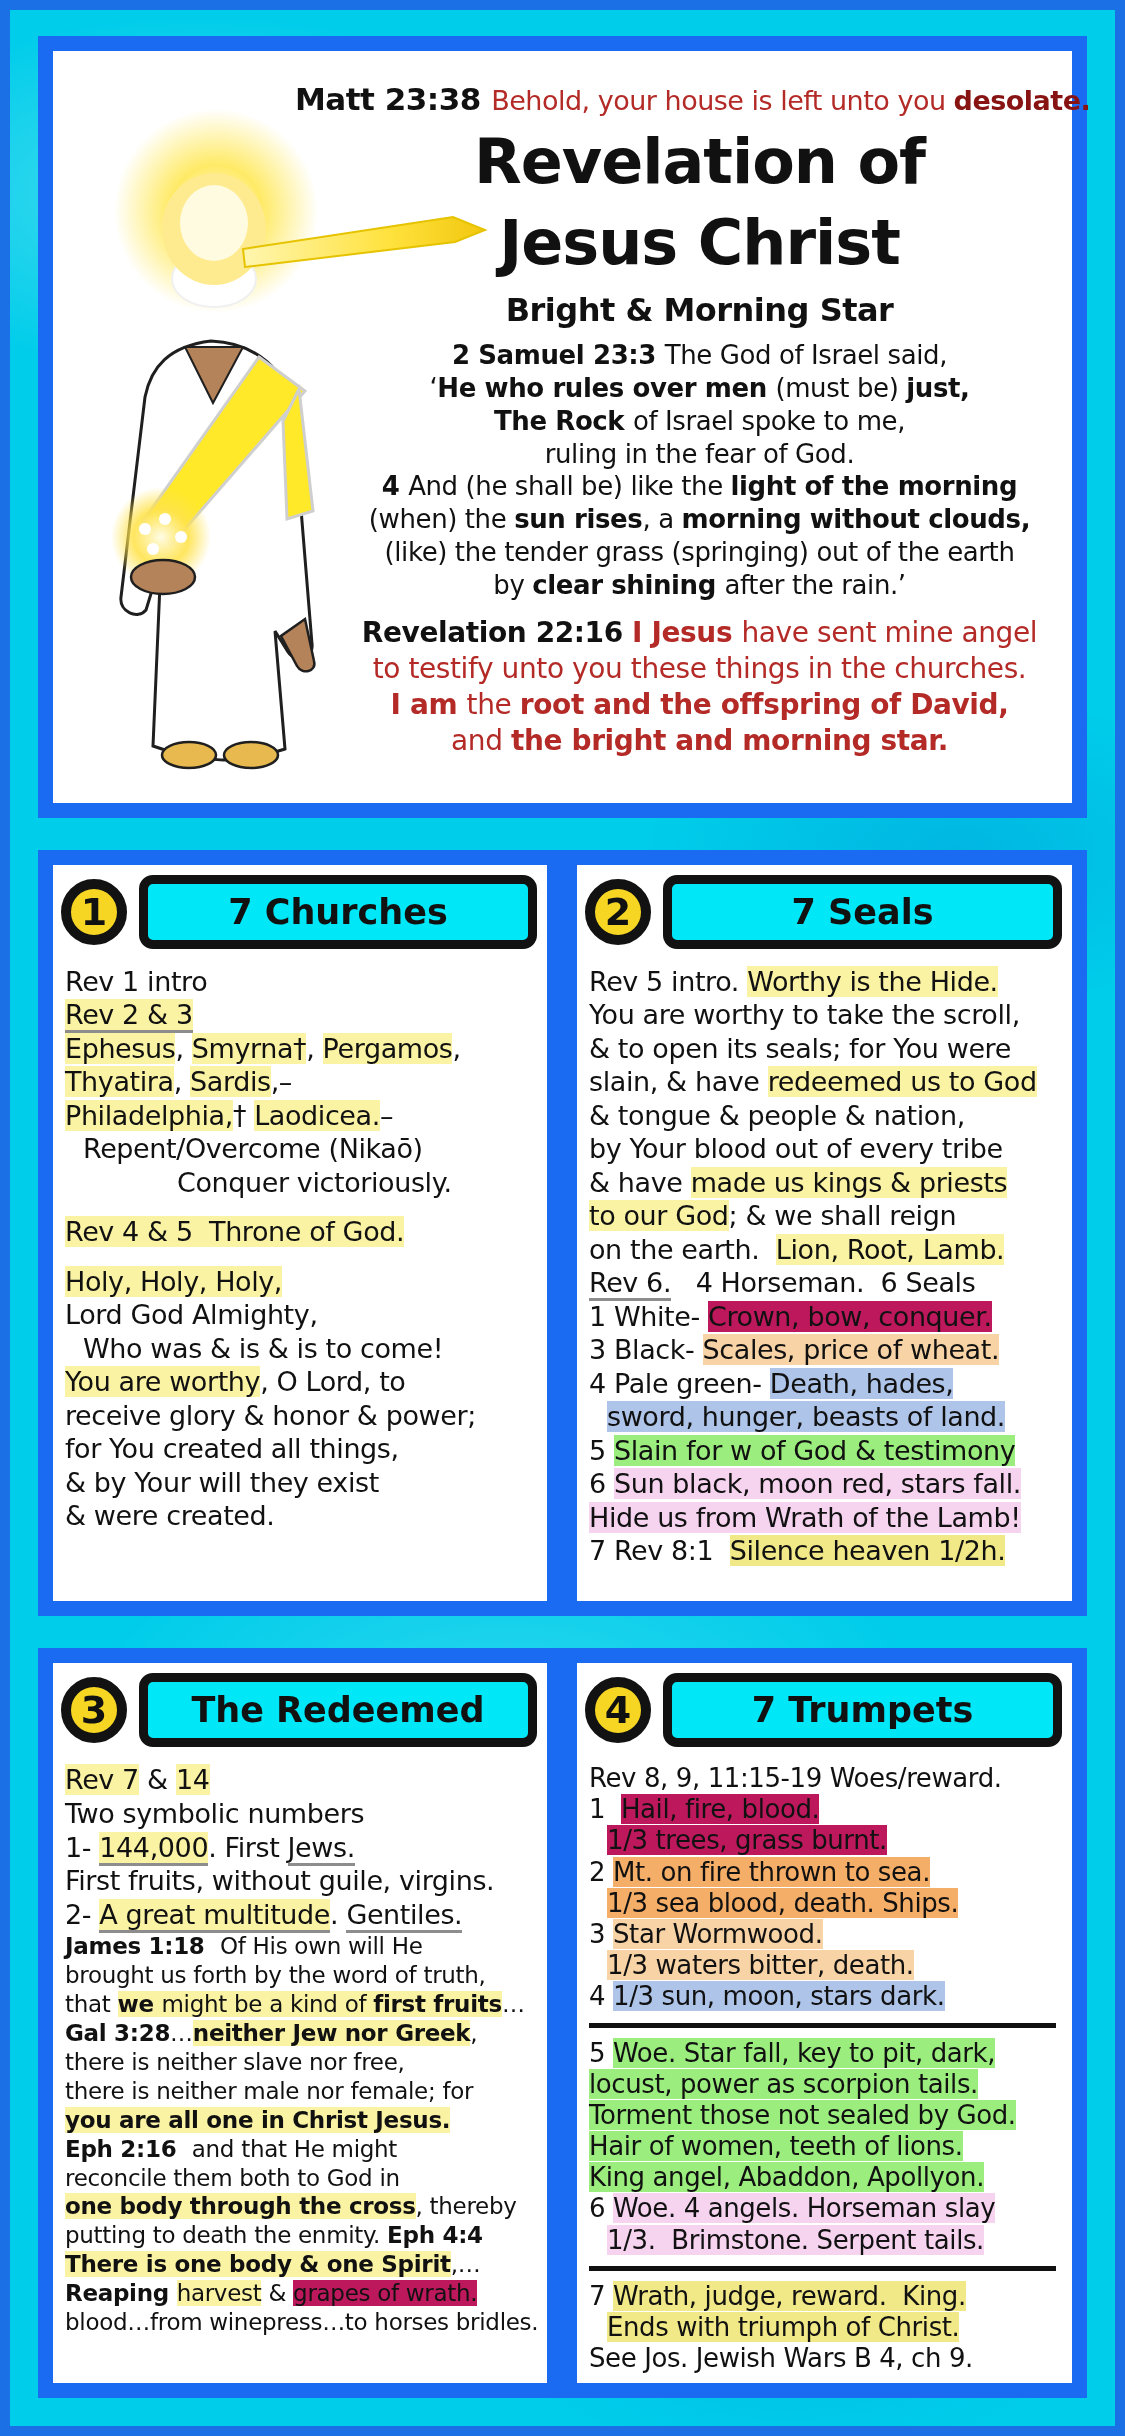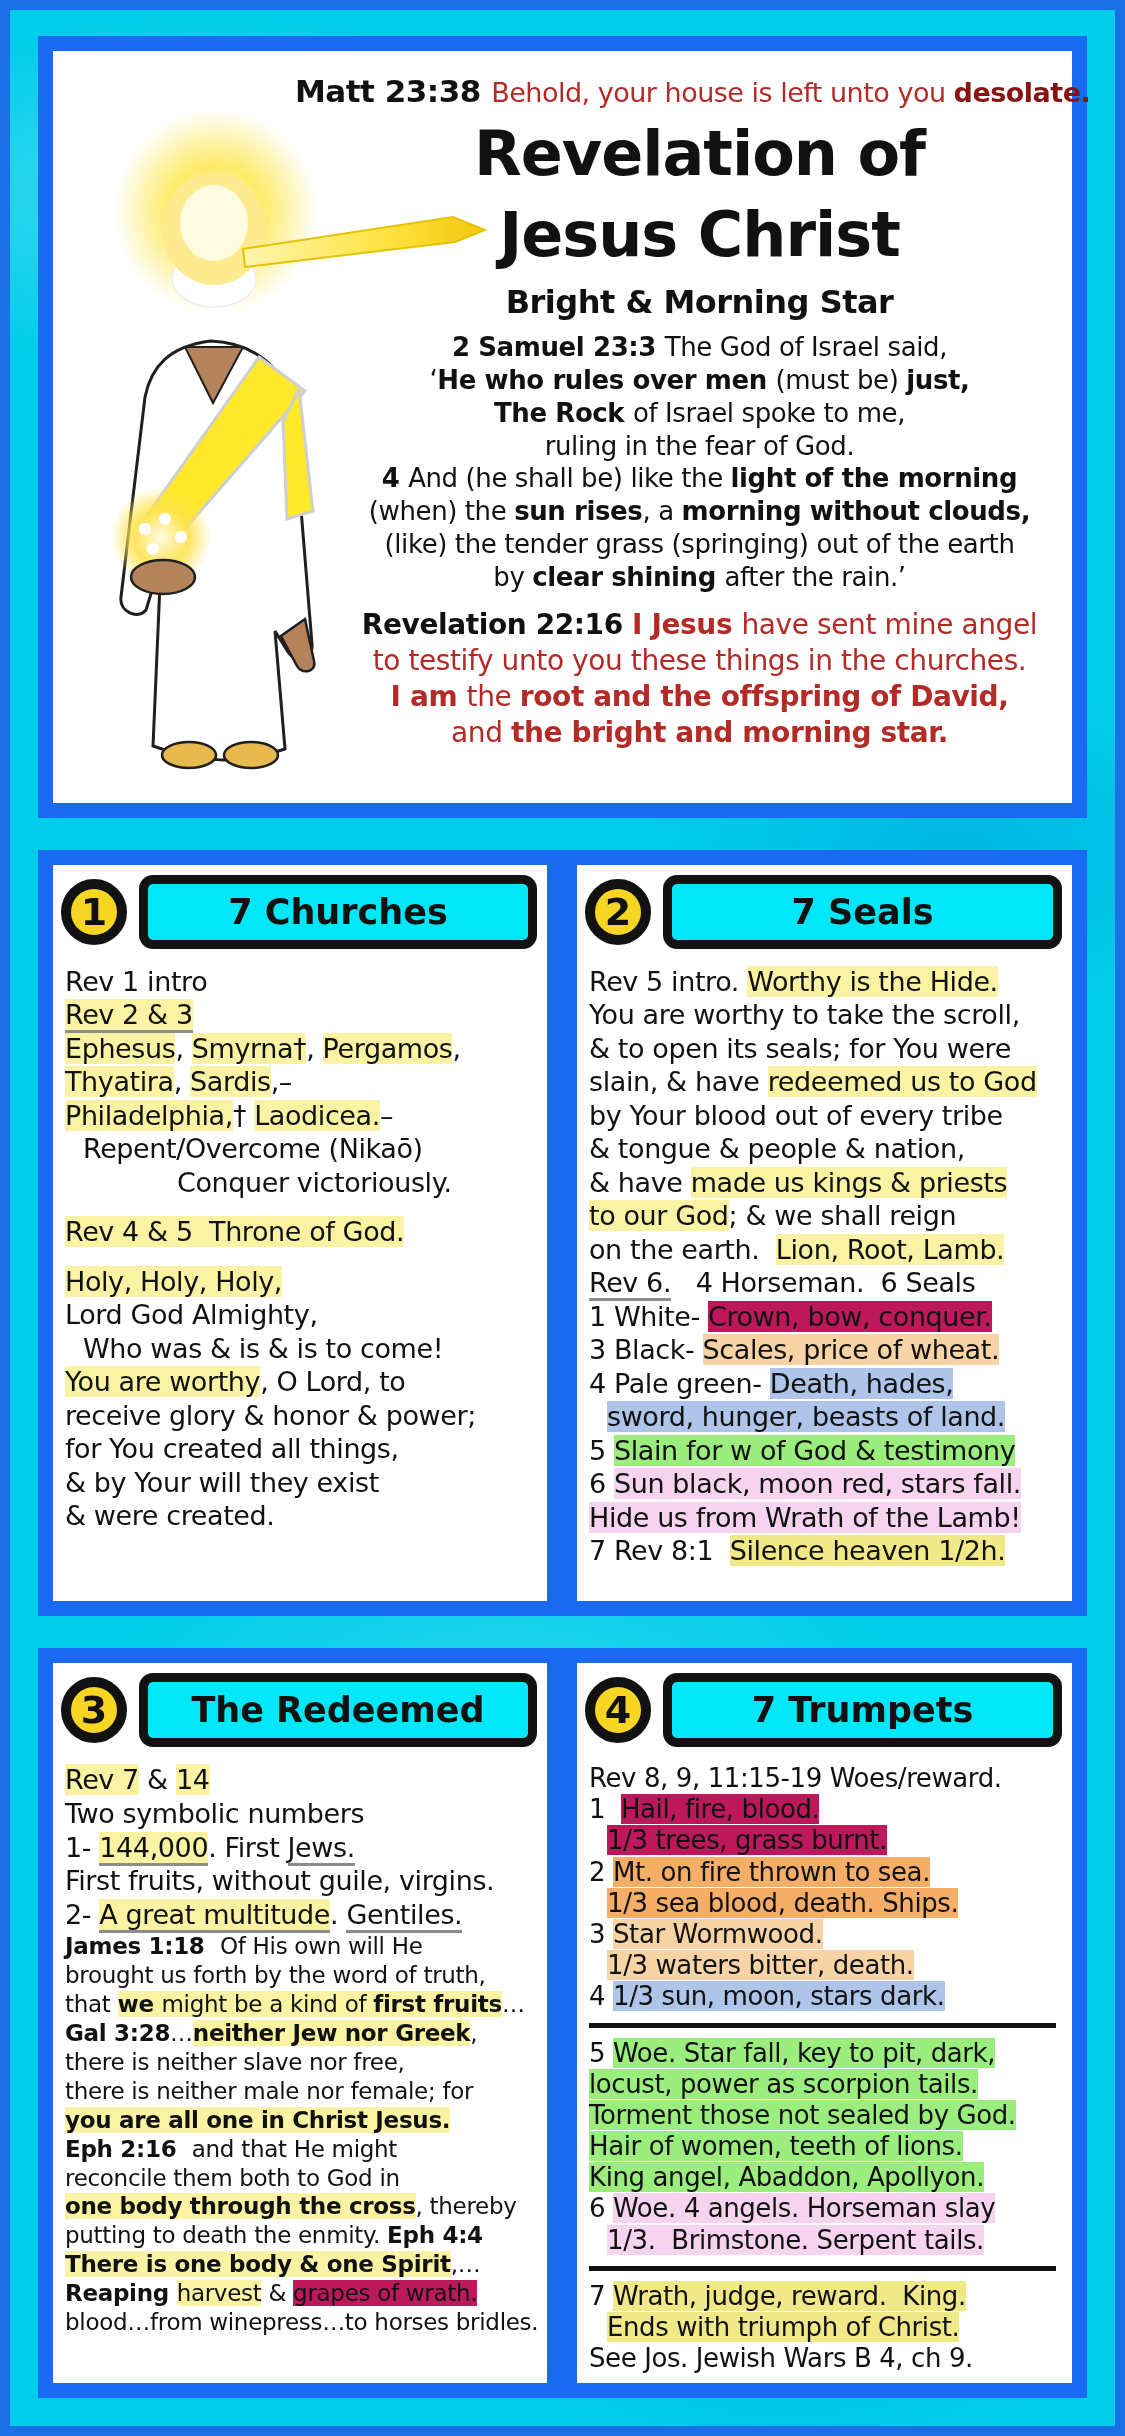--- a/index.html
+++ b/index.html
@@ -51,21 +51,21 @@
   .hp{background:#be185d;}
   .ho{background:#f5ae67;}
   .hpe{background:#f8d3a6;}
   .hb{background:#aec4e8;}
   .hg{background:#9bee7e;}
   .hl{background:#f6d4f0;}
 
   
   .top-text{position:absolute;left:216px;top:22px;right:12px;text-align:center;}
   .tline.kicker{font-size:33px;font-weight:bold;text-align:left;padding-left:26px;letter-spacing:-.5px;}
-  .tline.matt{font-size:27px;text-align:center;padding-left:26px;letter-spacing:-.5px;margin-top:0;}
+  .tline.matt{font-size:27px;text-align:center;padding-left:26px;letter-spacing:-.5px;margin-top:8px;}
   .tline.matt .b{font-size:31px;}
   .main-title{font-size:62px;font-weight:bold;line-height:1.18;margin:8px 0 0 70px;letter-spacing:-1px;}
   .sub-title{font-size:32px;font-weight:bold;margin:12px 0 10px 70px;letter-spacing:-.5px;}
   .samuel{font-size:26px;line-height:1.26;letter-spacing:-.4px;margin-left:70px;}
   .rev2216{font-size:28px;line-height:1.28;letter-spacing:-.4px;margin:14px 0 0 70px;}
   .figure{position:absolute;left:8px;top:40px;width:430px;height:712px;pointer-events:none;}
 </style>
 </head>
 <body>
 
@@ -165,22 +165,22 @@
 <div class="panel p2">
   <div class="phead">
     <div class="pnum">2</div>
     <div class="ptitle">7 Seals</div>
   </div>
   <div class="pbody">
       <div class="tline"><span>Rev 5 intro. </span><span class="hy">Worthy is the Hide.</span></div>
       <div class="tline"><span>You are worthy to take the scroll,</span></div>
       <div class="tline"><span>&amp; to open its seals; for You were</span></div>
       <div class="tline"><span>slain, &amp; have </span><span class="hy">redeemed us to God</span></div>
+      <div class="tline"><span>&amp; tongue &amp; people &amp; nation,</span></div>
       <div class="tline"><span>by Your blood out of every tribe</span></div>
-      <div class="tline"><span>&amp; tongue &amp; people &amp; nation,</span></div>
       <div class="tline"><span>&amp; have </span><span class="hy">made us kings &amp; priests</span></div>
       <div class="tline"><span class="hy">to our God</span><span>; &amp; we shall reign</span></div>
       <div class="tline"><span>on the earth.  </span><span class="hy">Lion, Root, Lamb.</span></div>
       <div class="tline"><span class="u">Rev 6.</span><span>   4 Horseman.  6 Seals</span></div>
       <div class="tline"><span>1 White- </span><span class="hp">Crown, bow, conquer.</span></div>
       <div class="tline"><span>3 Black- </span><span class="hpe">Scales, price of wheat.</span></div>
       <div class="tline"><span>4 Pale green- </span><span class="hb">Death, hades,</span></div>
       <div class="tline i1"><span class="hb">sword, hunger, beasts of land.</span></div>
       <div class="tline"><span>5 </span><span class="hg">Slain for w of God &amp; testimony</span></div>
       <div class="tline"><span>6 </span><span class="hl">Sun black, moon red, stars fall.</span></div>

